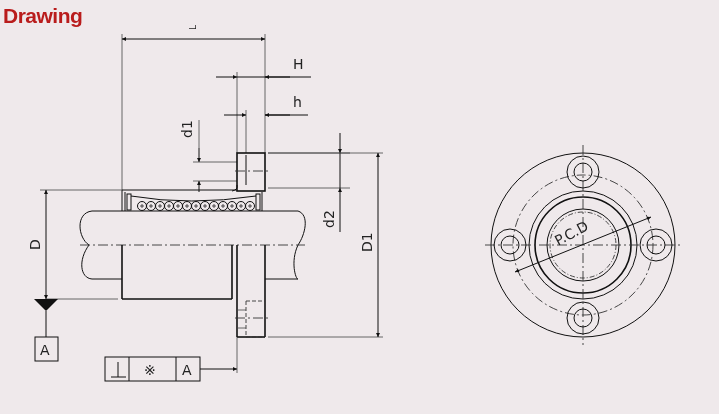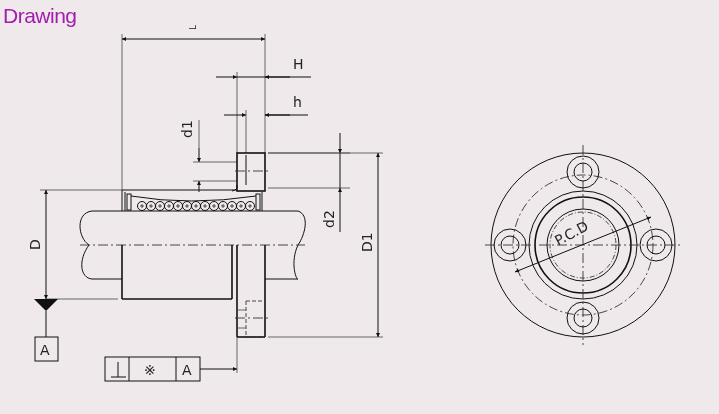--- a/index.html
+++ b/index.html
@@ -1,17 +1,17 @@
 <!DOCTYPE html>
 <html><head>
 <meta charset="utf-8">
 <style>
   html, body { margin:0; padding:0; }
   body { width:719px; height:414px; background:#efe9eb; overflow:hidden; position:relative; font-family:"Liberation Sans", sans-serif; }
-  .title { position:absolute; left:3px; top:4px; font-size:21px; font-weight:normal; color:#a21caf; letter-spacing:-0.5px; font-family:"Liberation Sans", sans-serif; }
+  .title { position:absolute; left:3px; top:4px; font-size:21px; font-weight:bold; color:#b91c1c; letter-spacing:-0.5px; font-family:"Liberation Sans", sans-serif; }
   svg { position:absolute; left:0; top:0; }
   .lbl { font-family:"DejaVu Sans", sans-serif; font-size:14px; fill:#222; }
   .lbl-sm { font-family:"DejaVu Sans", sans-serif; font-size:9px; fill:#222; }
   .ln { stroke:#111; stroke-width:1; fill:none; }
   .ln-g { stroke:#444; stroke-width:0.8; fill:none; }
   .thick { stroke:#111; stroke-width:1.6; fill:none; }
   .dash { stroke:#333; stroke-width:0.9; fill:none; stroke-dasharray:10 3 2 3; }
   .hid { stroke:#333; stroke-width:0.9; fill:none; stroke-dasharray:4 2; }
 </style>
 </head>

